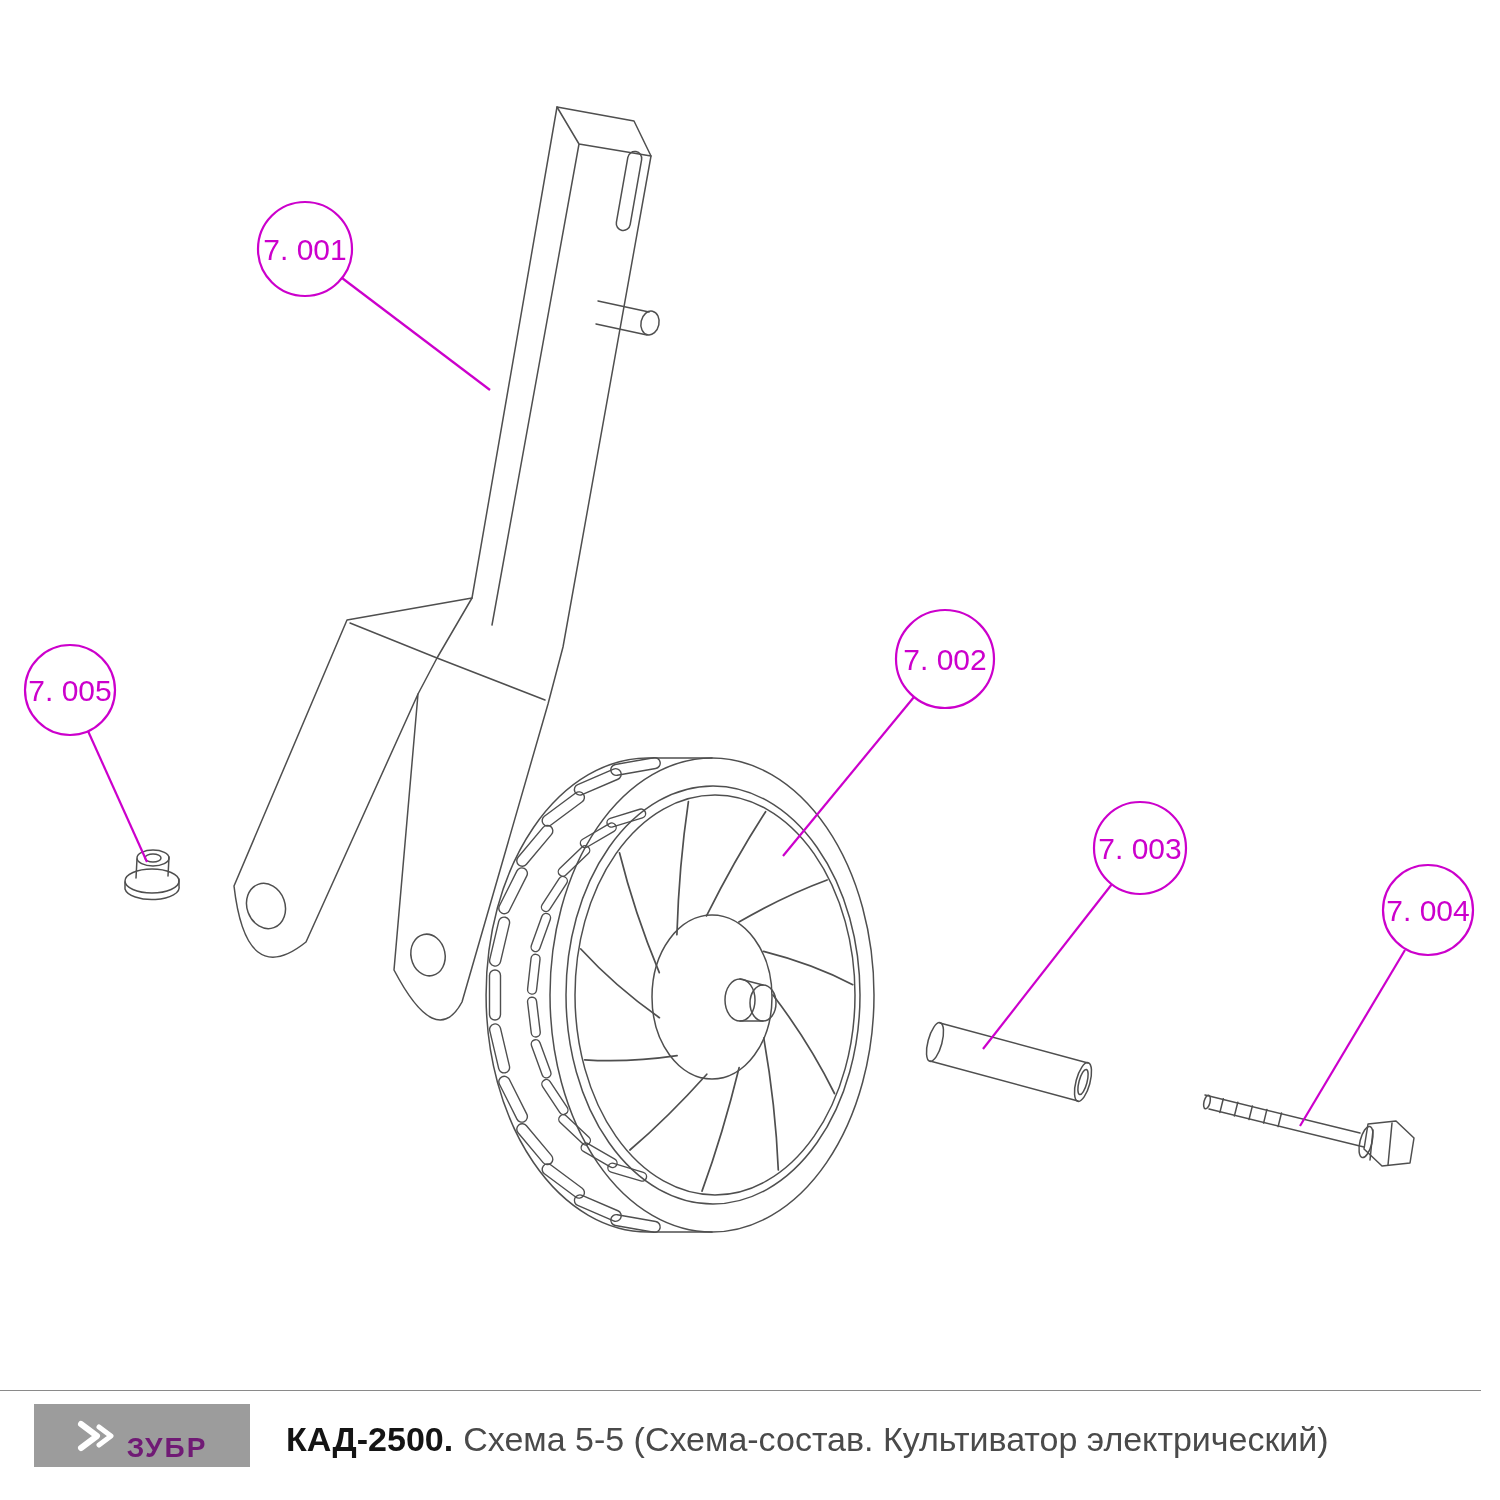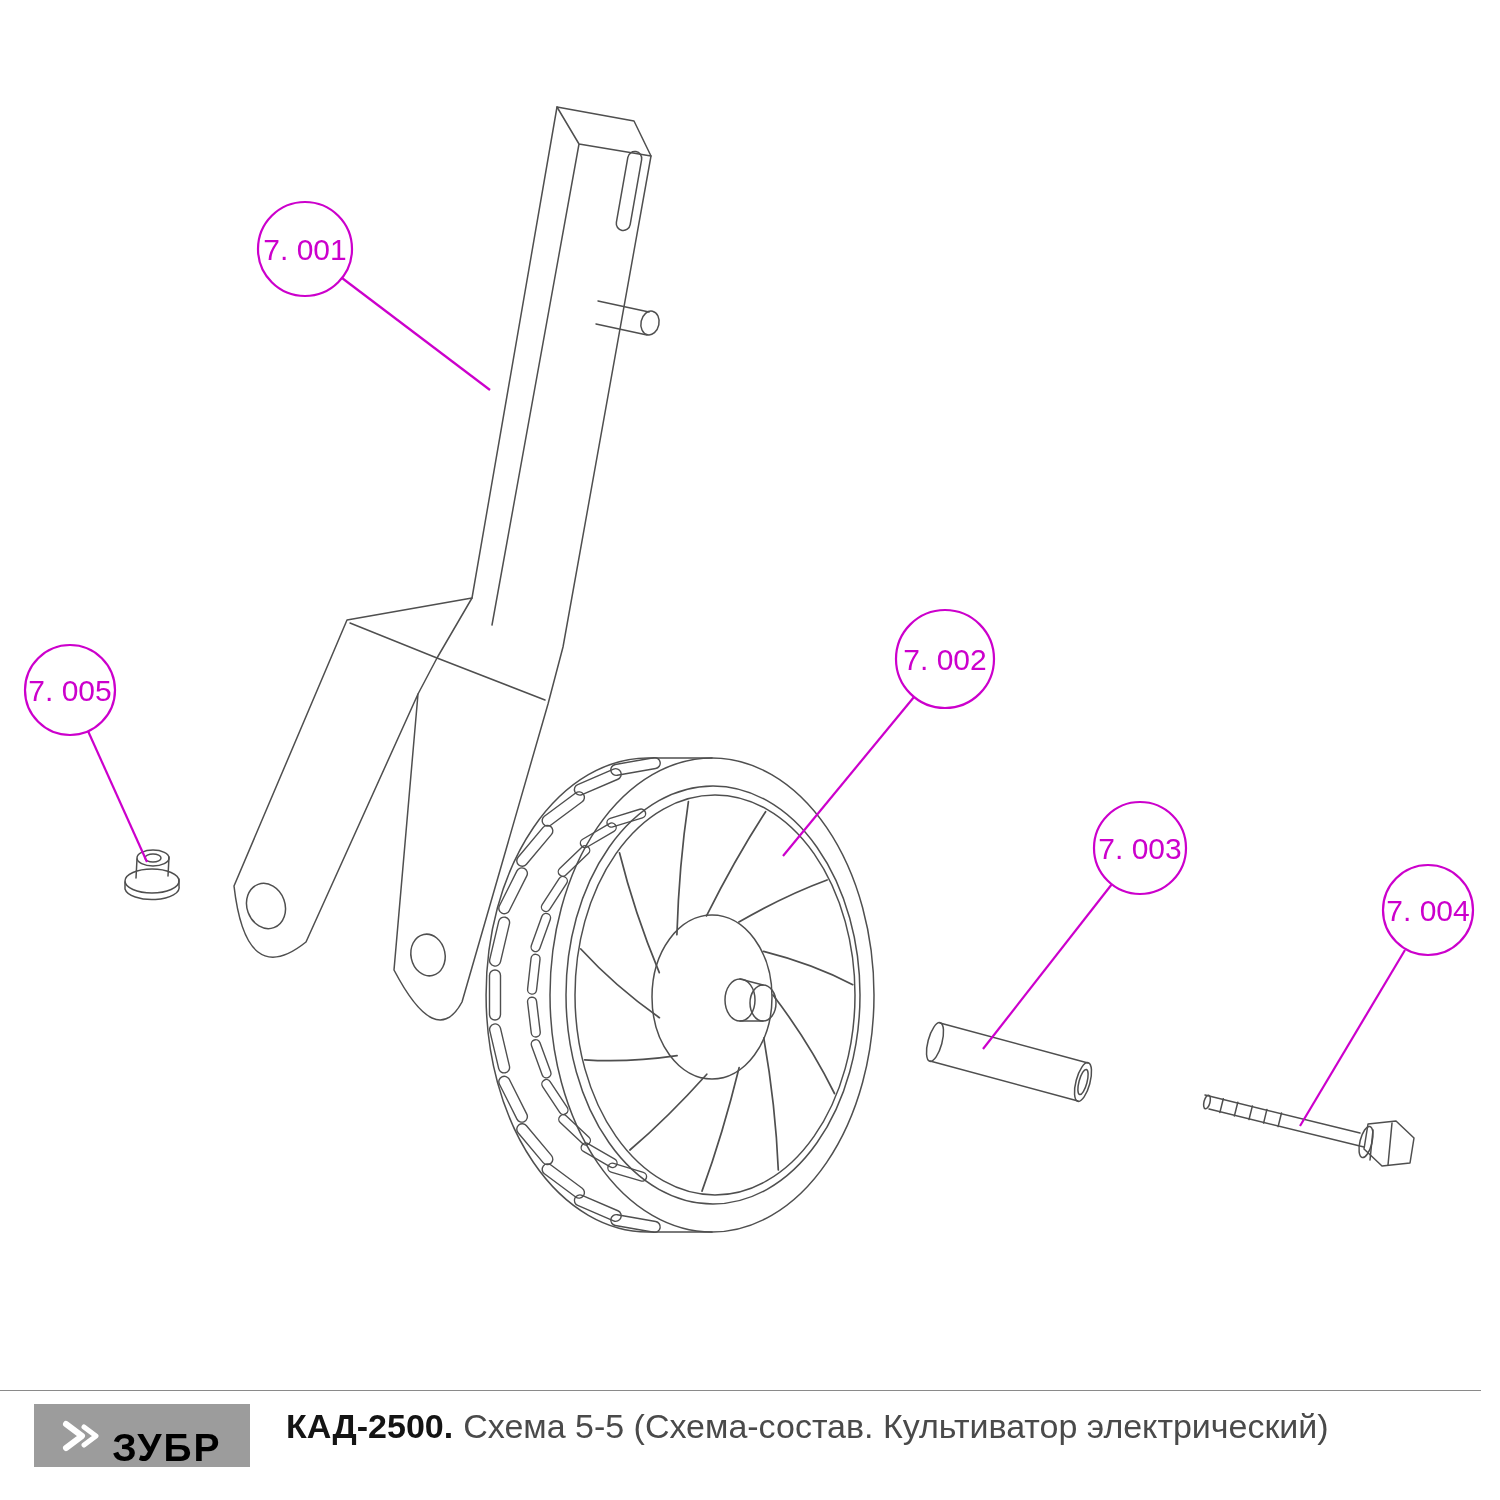--- a/index.html
+++ b/index.html
@@ -4,22 +4,22 @@
 <style>
   html, body { margin:0; padding:0; background:#ffffff; }
   body { width:1500px; height:1500px; font-family:"Liberation Sans", sans-serif; }
   .page { position:relative; width:1481px; height:1500px; background:#fff; overflow:hidden; }
   svg { display:block; }
   svg text { font-family:"Liberation Sans", sans-serif; }
   .callout-text { font-size:30px; fill:#cc00cc; stroke:none; text-anchor:middle; }
   .footer { position:absolute; left:0; top:1390px; width:1500px; height:109px; border-top:1px solid #8a8a8a; background:#fff; }
   .brand { position:absolute; left:34px; top:13px; width:216px; height:63px; background:#9c9c9c;
            display:flex; align-items:center; justify-content:center; gap:10px; }
-  .brand-text { color:#000000; font-weight:700; font-size:39px; letter-spacing:2px; line-height:1;margin-top:24px; }
-  .title { position:absolute; left:286px; top:16px; font-size:34px; color:#4a4a4a; white-space:nowrap; }
+  .brand-text { color:#701a75; font-weight:700; font-size:28px; letter-spacing:2px; line-height:1;margin-top:24px; }
+  .title { position:absolute; left:286px; top:29px; font-size:34px; color:#4a4a4a; white-space:nowrap; }
   .title .model { font-weight:700; color:#141414; margin-right:10px; }
 </style>
 </head>
 <body>
 
 <div class="page">
 
   <svg width="1500" height="1390" viewBox="0 0 1500 1390">
 
     <defs>

